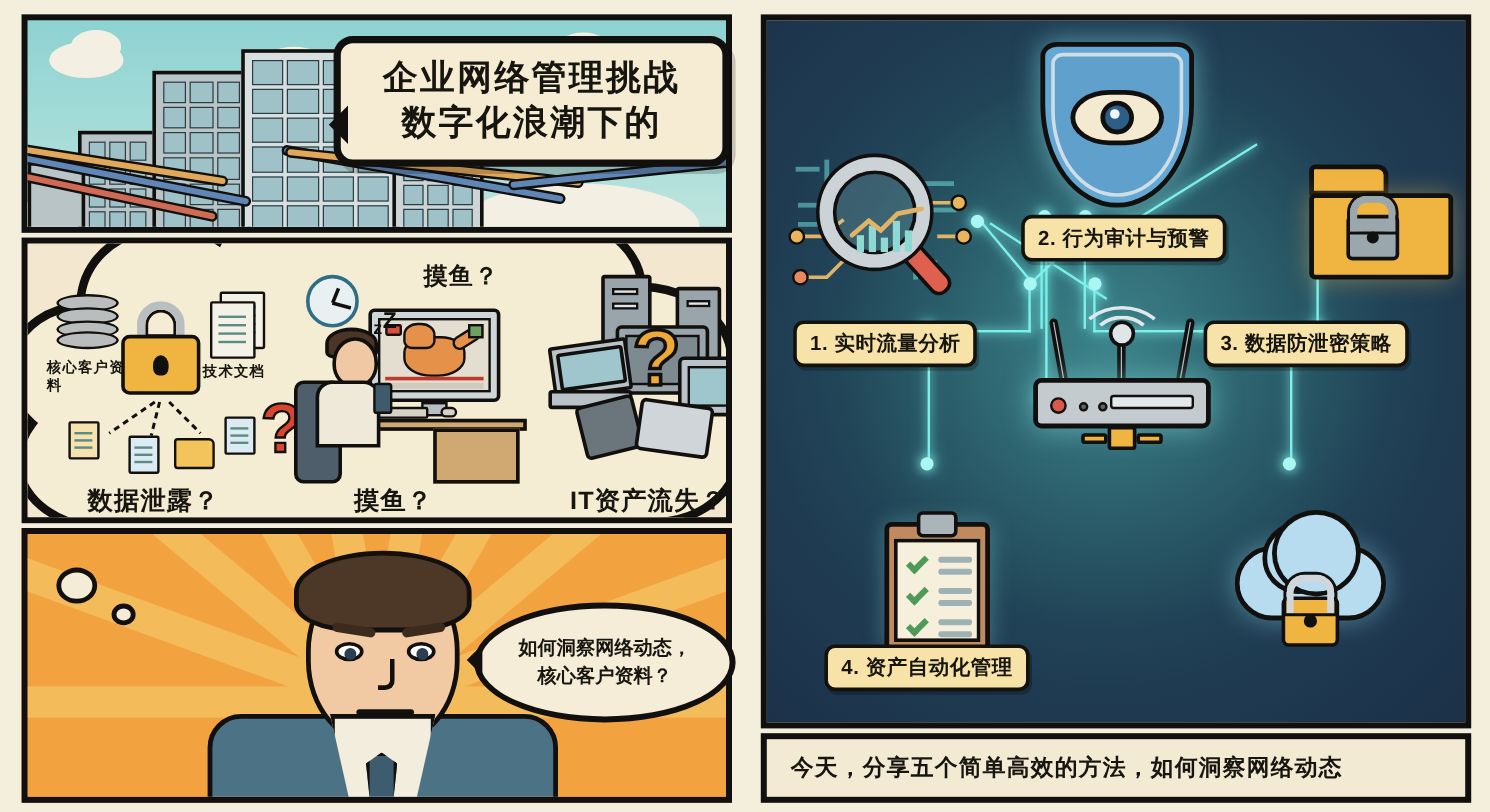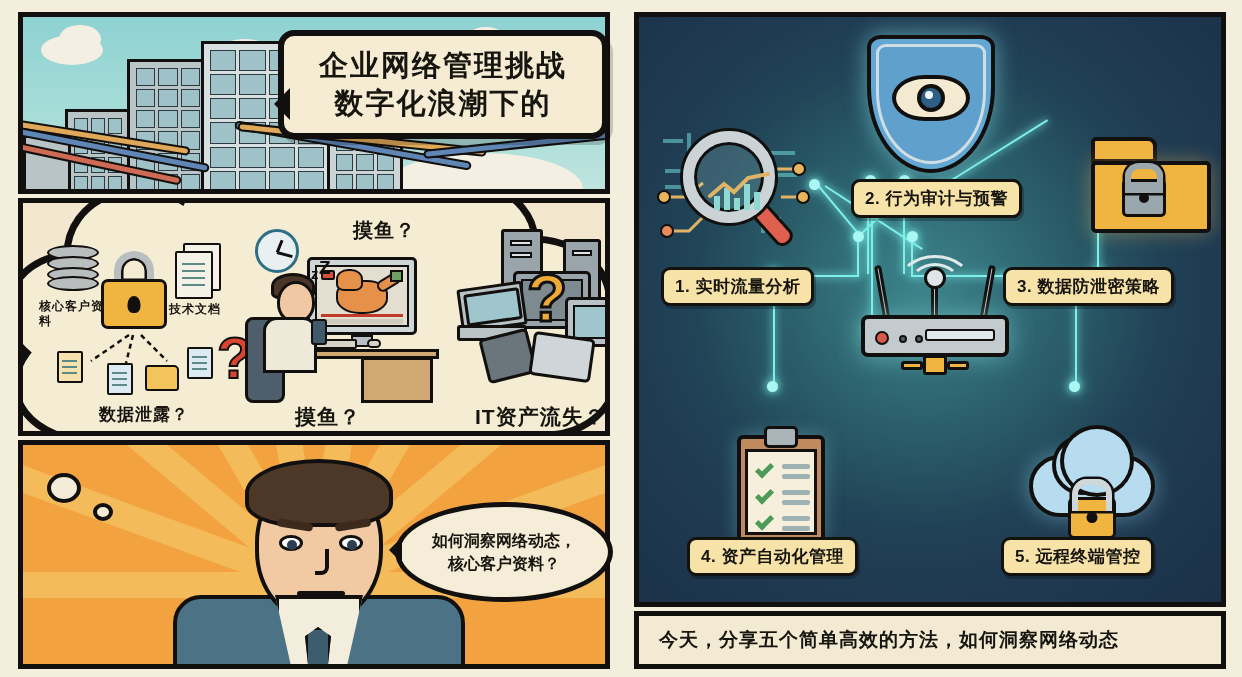--- a/index.html
+++ b/index.html
@@ -434,21 +434,21 @@
             <span style="top:19px;"></span>
         </div>
         <div class="folder" style="left:104px;top:126px;width:34px;height:26px;"></div>
         <div class="doc blue" style="left:146px;top:108px;width:26px;height:32px;">
           <span style="top:7px;"></span>
             <span style="top:13px;"></span>
             <span style="top:19px;"></span>
         </div>
         <div class="qmark" style="left:176px;top:90px;font-size:58px;color:#d9452f;-webkit-text-stroke:2px #12100e;">?</div>
       </div>
-      <div class="scene-cap" style="left:76px;top:200px;font-size:17px;">数据泄露？</div>
+      <div class="scene-cap" style="left:50px;top:200px;font-size:21px;">数据泄露？</div>
 
       <div class="scene" style="left:226px;top:18px;width:190px;height:182px;">
         <div class="clock" style="left:6px;top:8px;"></div>
         <div class="mon" style="left:58px;top:36px;width:110px;height:78px;">
           <div class="scr">
             <div class="cat"></div>
             <div style="position:absolute;left:4px;top:3px;width:14px;height:10px;background:#d94f3c;border:2px solid #12100e;border-radius:2px;"></div>
             <div style="position:absolute;right:4px;top:3px;width:13px;height:12px;background:#6f9f63;border:2px solid #12100e;"></div>
             <div style="position:absolute;left:4px;right:4px;bottom:8px;height:3px;background:#c23b2a;"></div>
             <div style="position:absolute;left:4px;right:4px;bottom:1px;height:5px;background:#cfcabb;"></div>
@@ -665,21 +665,20 @@
         <div class="cl"></div>
         <div class="pl">
             <i></i>
           </div>
       </div>
 
       <div class="nlabel" style="left:22px;top:250px;">1. 实时流量分析</div>
       <div class="nlabel" style="left:212px;top:162px;">2. 行为审计与预警</div>
       <div class="nlabel" style="left:364px;top:250px;">3. 数据防泄密策略</div>
       <div class="nlabel" style="left:48px;top:520px;">4. 资产自动化管理</div>
-      <div class="nlabel" style="left:362px;top:520px;">5. 远程终端管控</div>
     </div>
 
     <div class="panel" id="panel-caption">
       <div id="caption-text">今天，分享五个简单高效的方法，如何洞察网络动态</div>
     </div>
   </div>
 
 </div>
 
 </body></html>

